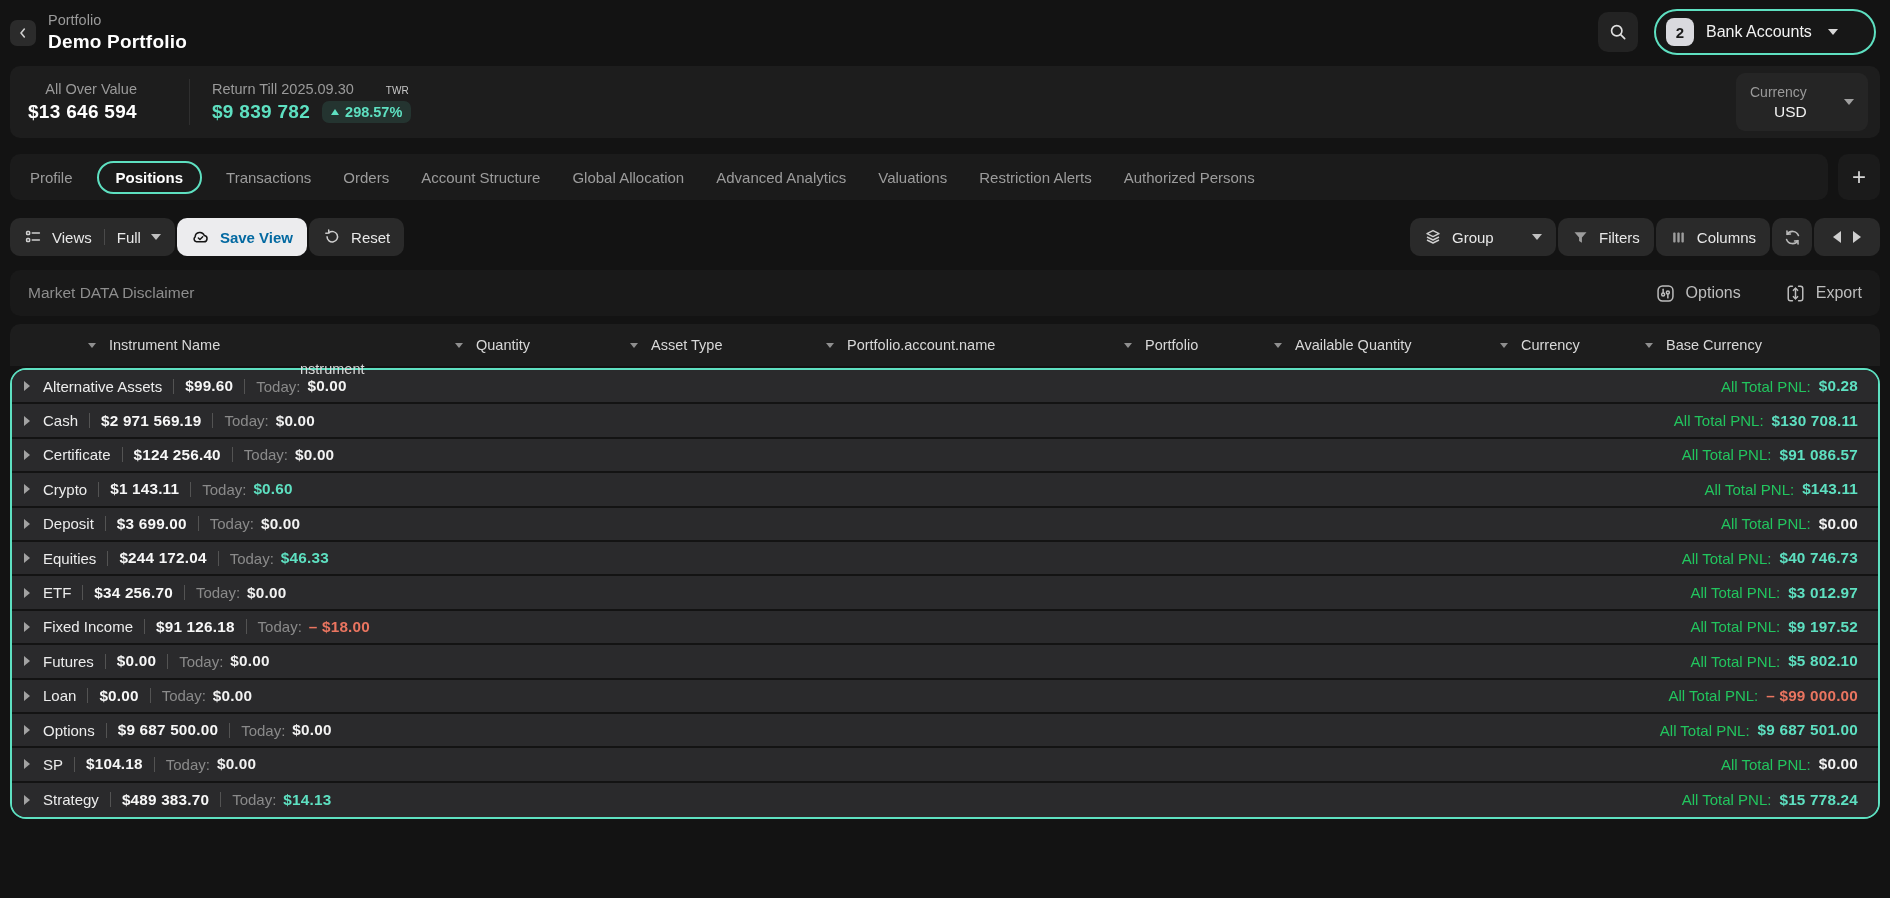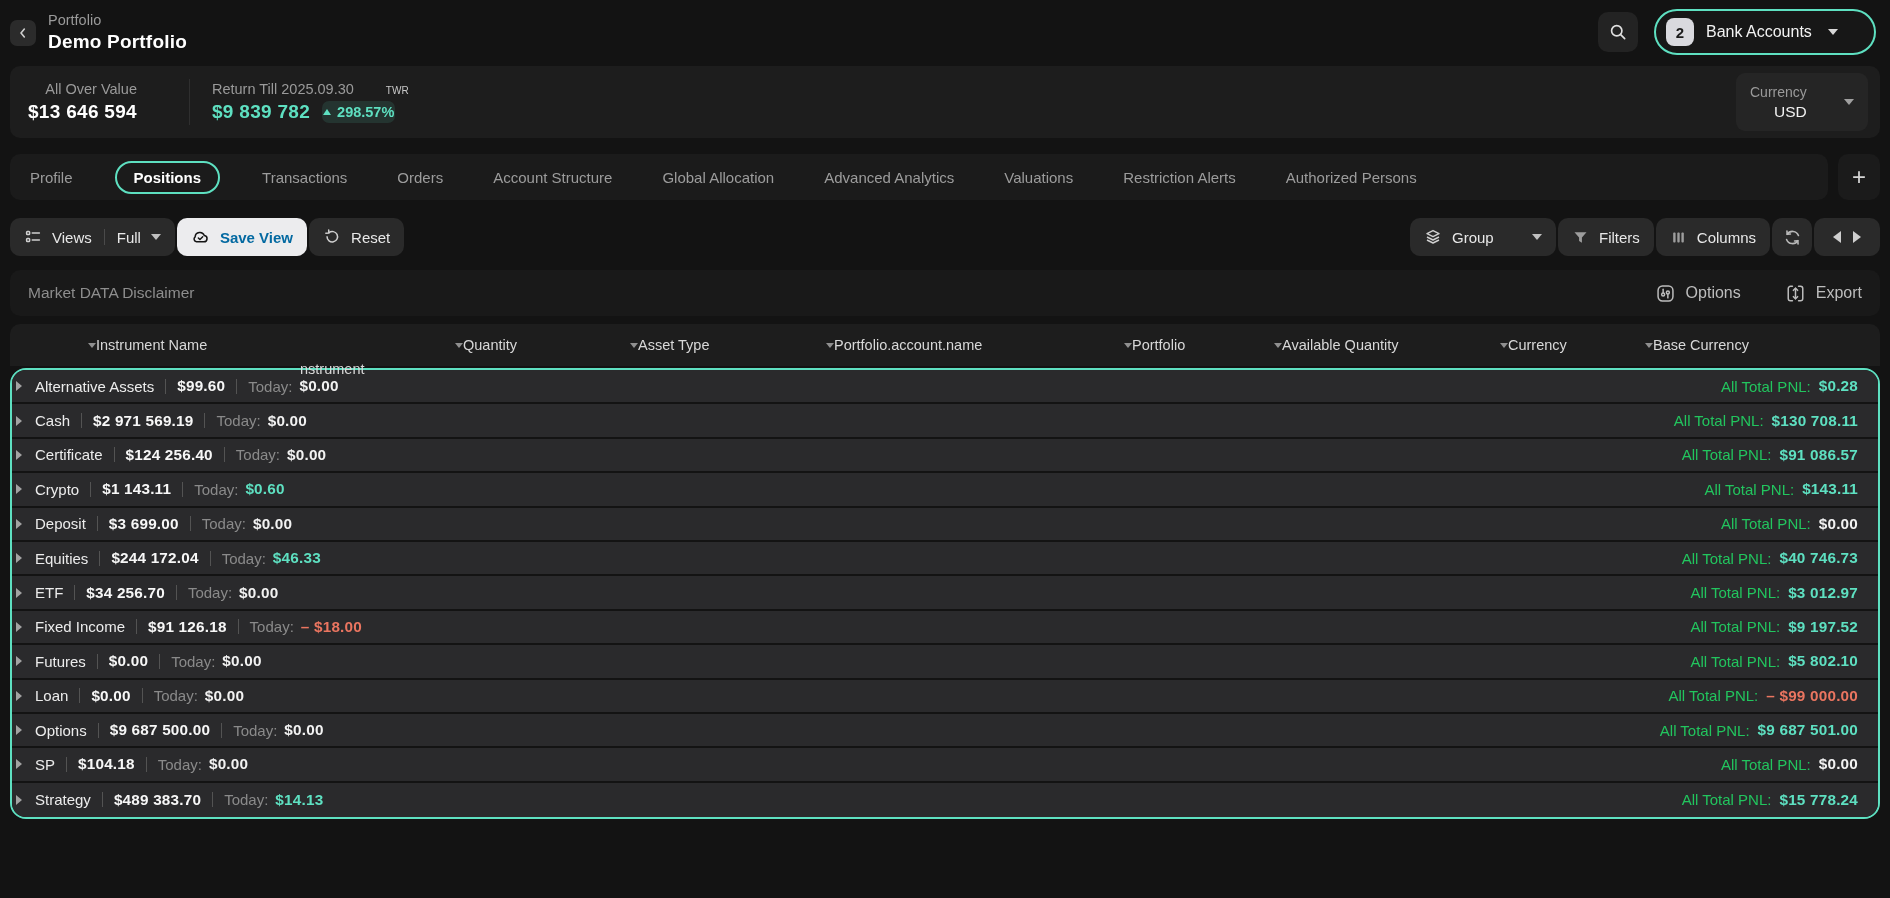--- a/index.html
+++ b/index.html
@@ -32,34 +32,34 @@
   
   .summary-bar { margin:2px 10px 0; background:var(--panel); border-radius:10px; height:72px; display:flex; align-items:center; padding:0 12px 0 18px;text-align:right; }
   .sum-block { display:flex; flex-direction:column; gap:4px; }
   .sum-label { color:#9a9a9a; font-size:14.5px; }
   .sum-value { color:#ffffff; font-size:19px; font-weight:700; letter-spacing:.3px; }
   .sum-value.teal { color:var(--accent); }
   .v-sep { width:1px; height:46px; background:#2f2f2f; margin:0 22px 0 52px; }
   .return-labels { display:flex; gap:32px; align-items:baseline; }
   .twr { color:#c8c8c8; font-size:10px; }
   .return-row { display:flex; align-items:center; gap:12px; }
-  .pct-badge { background:rgba(94,224,193,.12); border-radius:7px; padding:3px 1px; display:flex; align-items:center; gap:6px; color:var(--accent); font-size:14.5px; font-weight:700; }
+  .pct-badge { background:rgba(94,224,193,.12); border-radius:7px; padding:3px 9px; display:flex; align-items:center; gap:6px; color:var(--accent); font-size:14.5px; font-weight:700; }
   .tri-up { width:0; height:0; border-left:4.5px solid transparent; border-right:4.5px solid transparent; border-bottom:6px solid var(--accent); }
   .mini-panel { background:#252525; border-radius:9px; height:58px; display:flex; align-items:center; padding:0 14px; margin-left:14px; }
   .mini-inner { display:flex; flex-direction:column; gap:3px; }
   .mini-label { color:#9a9a9a; font-size:14px; }
   .mini-value { color:#f2f2f2; font-size:15.5px; font-weight:500; }
   .currency-panel { min-width:132px; justify-content:space-between; cursor:pointer; }
   .date-panel { min-width:210px; }
   .date-icons { display:flex; align-items:center; gap:12px; margin-left:auto; padding-left:26px; color:#a9a9a9; }
   .clear-x { font-size:16px; color:#9a9a9a; cursor:pointer; line-height:1; }
 
   
   .tab-row { display:flex; gap:10px; margin:16px 10px 0; }
-  .tab-bar { flex:1; background:#1b1b1b; border-radius:10px; height:46px; display:flex; align-items:center; padding:0 20px; gap:50px; }
+  .tab-bar { flex:1; background:#1b1b1b; border-radius:10px; height:46px; display:flex; align-items:center; padding:0 20px; gap:32px; }
   .tab { color:#9c9c9c; font-size:15px; cursor:pointer; white-space:nowrap; }
   .tab.active { color:#ffffff; font-weight:700; border:2px solid var(--accent); border-radius:999px; padding:6px 17px; margin:0 -8px; }
   .add-tab-btn { width:42px; height:46px; background:#1b1b1b; border-radius:10px; display:flex; align-items:center; justify-content:center; color:#d5d5d5; font-size:24px; font-weight:300; cursor:pointer; }
 
   
   .toolbar { display:flex; align-items:flex-start; gap:2px; margin:18px 10px 0; }
   .btn { height:38px; background:var(--btn); border-radius:10px; color:#e8e8e8; display:flex; align-items:center; gap:10px; padding:0 14px; font-size:15px; cursor:pointer; white-space:nowrap; }
   .btn.light { background:#ececee; color:#0369a1; font-weight:700; }
   .btn .icon { color:#cfcfcf; }
   .btn.light .icon { color:#141414; }
@@ -69,26 +69,26 @@
   .tri-l { width:0; height:0; border-top:6px solid transparent; border-bottom:6px solid transparent; border-right:8px solid #cfcfcf; }
   .tri-r { width:0; height:0; border-top:6px solid transparent; border-bottom:6px solid transparent; border-left:8px solid #cfcfcf; }
 
   
   .disclaimer-row { display:flex; align-items:center; height:46px; margin:14px 10px 0; background:#191919; border-radius:10px; padding:0 18px; }
   .disclaimer-text { color:#8d8d8d; font-size:15.5px; }
   .ghost-btn { display:flex; align-items:center; gap:10px; color:#bdbdbd; font-size:16px; cursor:pointer; margin-left:44px; }
 
   
   .thead { display:flex; align-items:center; height:42px; margin:8px 10px 0; background:#1d1d1d; border-radius:10px 10px 0 0; padding-left:78px; color:#d8d8d8; font-size:14.5px; }
-  .th { display:flex; align-items:center; flex-shrink:0; overflow:hidden; }
+  .th { display:flex; align-items:center; gap:13px; flex-shrink:0; overflow:hidden; }
   .th .caret-down { border-top-color:#8f8f8f; border-left-width:4.5px; border-right-width:4.5px; border-top-width:5.5px; cursor:pointer; }
 
   
   .group-table { margin:2px 10px 0; border:2px solid var(--accent); border-radius:16px; overflow:hidden; background:#131313; }
-  .g-row { height:34.4px; background:#2a2a2c; display:flex; align-items:center; padding:0 20px 0 4px; border-bottom:2px solid #131313; cursor:pointer; }
+  .g-row { height:34.4px; background:#2a2a2c; display:flex; align-items:center; padding:0 20px 0 12px; border-bottom:2px solid #131313; cursor:pointer; }
   .g-row:last-child { border-bottom:none; }
   .expander { width:0; height:0; border-top:5px solid transparent; border-bottom:5px solid transparent; border-left:6.5px solid #a2a2a2; margin-right:13px; flex-shrink:0; }
   .g-name { color:#ececec; font-size:15px; }
   .g-sep { width:1px; height:15px; background:#535353; margin:0 11px; }
   .g-val { color:#f7f7f7; font-size:15.3px; font-weight:700; letter-spacing:.2px; }
   .today-label { color:#8a8a8a; font-size:15px; margin-right:7px; }
   .pnl-label { color:#22c55e; font-size:15px; margin-right:8px; }
   .val { font-size:15.3px; font-weight:700; letter-spacing:.2px; }
   .val.neu { color:#f2f2f2; }
   .val.pos { color:var(--accent); }

